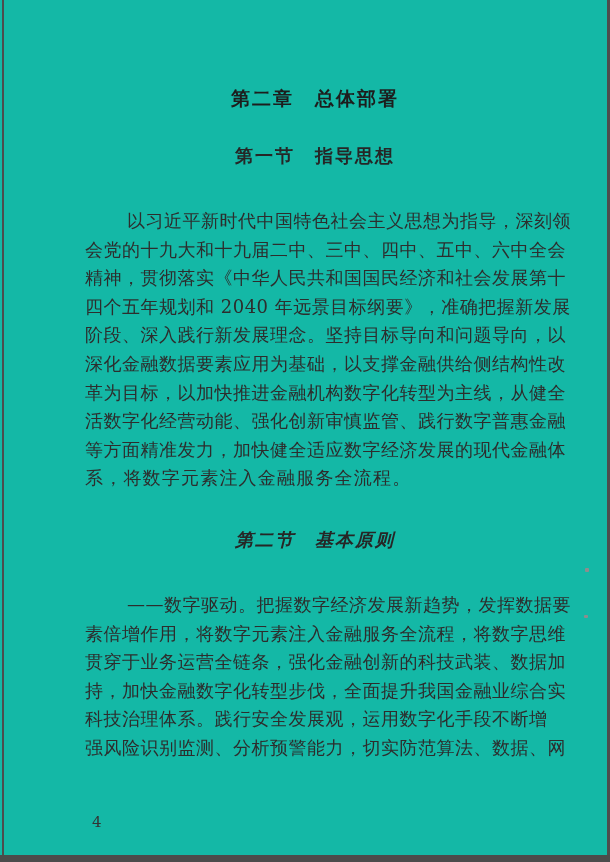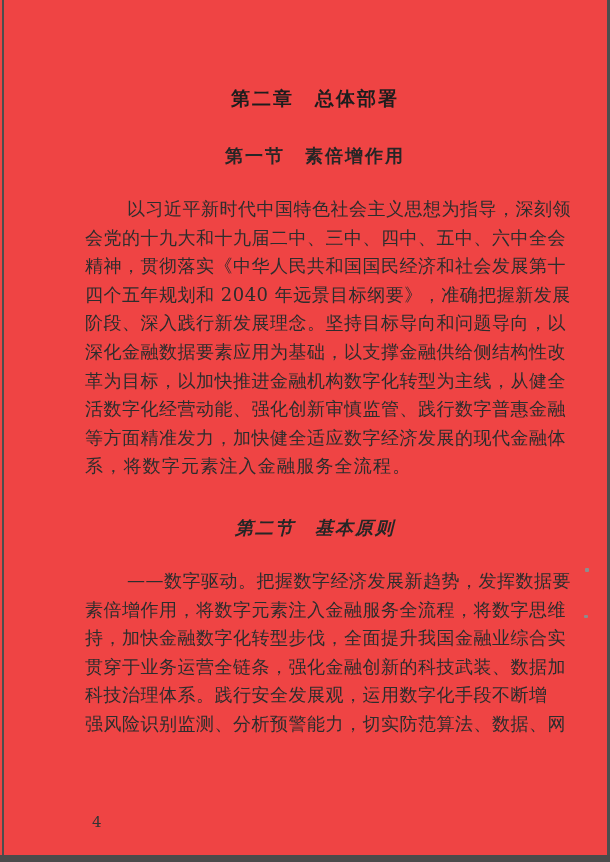--- a/index.html
+++ b/index.html
@@ -4,21 +4,21 @@
 <style>
   html, body { margin: 0; padding: 0; }
   body {
     width: 610px; height: 862px;
     background: #ffffff;
     font-family: "DejaVu Serif", "Liberation Serif", serif;
   }
   .page {
     position: relative;
     width: 610px; height: 862px;
-    background: #ef4444;
+    background: #14b8a6;
     overflow: hidden;
   }
   
   .edge { position: absolute; background: #4d4d4d; }
   .edge-left  { left: 2px;  top: 0; width: 2px; height: 862px; }
   .edge-right { left: 607px; top: 0; width: 3px; height: 862px; }
   .edge-bottom{ left: 0; top: 855px; width: 610px; height: 7px; background: #4b4b4b; }
   .speck { position: absolute; background: #8d8d8d; border-radius: 1px; }
   .speck-1 { left: 585px; top: 568px; width: 4px; height: 4px; }
   .speck-2 { left: 584px; top: 615px; width: 4px; height: 3px; }
@@ -40,21 +40,21 @@
   .section-title {
     margin: 0;
     font-size: 18px; line-height: 22px;
     text-align: center;
     font-weight: 600;
     letter-spacing: 2px;
     color: #262626;
   }
   .section-1 { margin-top: 34px; }
   .section-2 { margin-top: 36px; font-style: italic; }
-  .paragraph { margin-top: 28px; }
+  .paragraph { margin-top: 40px; }
   .line {
     font-size: 18px;
     line-height: 28.6px;
     color: #2d2d2d;
     letter-spacing: 0.5px;
     text-align: justify;
     text-align-last: justify;
     white-space: nowrap;
   }
   .line.first { padding-left: 42px; }
@@ -72,41 +72,41 @@
 <div class="page">
   <div class="edge edge-left"></div>
   <div class="edge edge-right"></div>
   <div class="edge edge-bottom"></div>
   <div class="speck speck-1"></div>
   <div class="speck speck-2"></div>
 
   <div class="content">
     <h1 class="chapter-title">第二章　总体部署</h1>
 
-    <h2 class="section-title section-1">第一节　素倍增作用</h2>
+    <h2 class="section-title section-1">第一节　指导思想</h2>
 
     <div class="paragraph">
       <div class="line first">以习近平新时代中国特色社会主义思想为指导，深刻领</div>
       <div class="line">会党的十九大和十九届二中、三中、四中、五中、六中全会</div>
       <div class="line">精神，贯彻落实《中华人民共和国国民经济和社会发展第十</div>
       <div class="line">四个五年规划和 2040 年远景目标纲要》，准确把握新发展</div>
       <div class="line">阶段、深入践行新发展理念。坚持目标导向和问题导向，以</div>
       <div class="line">深化金融数据要素应用为基础，以支撑金融供给侧结构性改</div>
       <div class="line">革为目标，以加快推进金融机构数字化转型为主线，从健全</div>
       <div class="line">活数字化经营动能、强化创新审慎监管、践行数字普惠金融</div>
       <div class="line">等方面精准发力，加快健全适应数字经济发展的现代金融体</div>
       <div class="line last">系，将数字元素注入金融服务全流程。</div>
     </div>
 
     <h2 class="section-title section-2">第二节　基本原则</h2>
 
     <div class="paragraph">
       <div class="line first">——数字驱动。把握数字经济发展新趋势，发挥数据要</div>
       <div class="line">素倍增作用，将数字元素注入金融服务全流程，将数字思维</div>
+      <div class="line">贯穿于业务运营全链条，强化金融创新的科技武装、数据加</div>
       <div class="line">持，加快金融数字化转型步伐，全面提升我国金融业综合实</div>
-      <div class="line">贯穿于业务运营全链条，强化金融创新的科技武装、数据加</div>
       <div class="line">科技治理体系。践行安全发展观，运用数字化手段不断增</div>
       <div class="line">强风险识别监测、分析预警能力，切实防范算法、数据、网</div>
     </div>
   </div>
 
   <div class="page-number">4</div>
 </div>
 
 </body></html>

